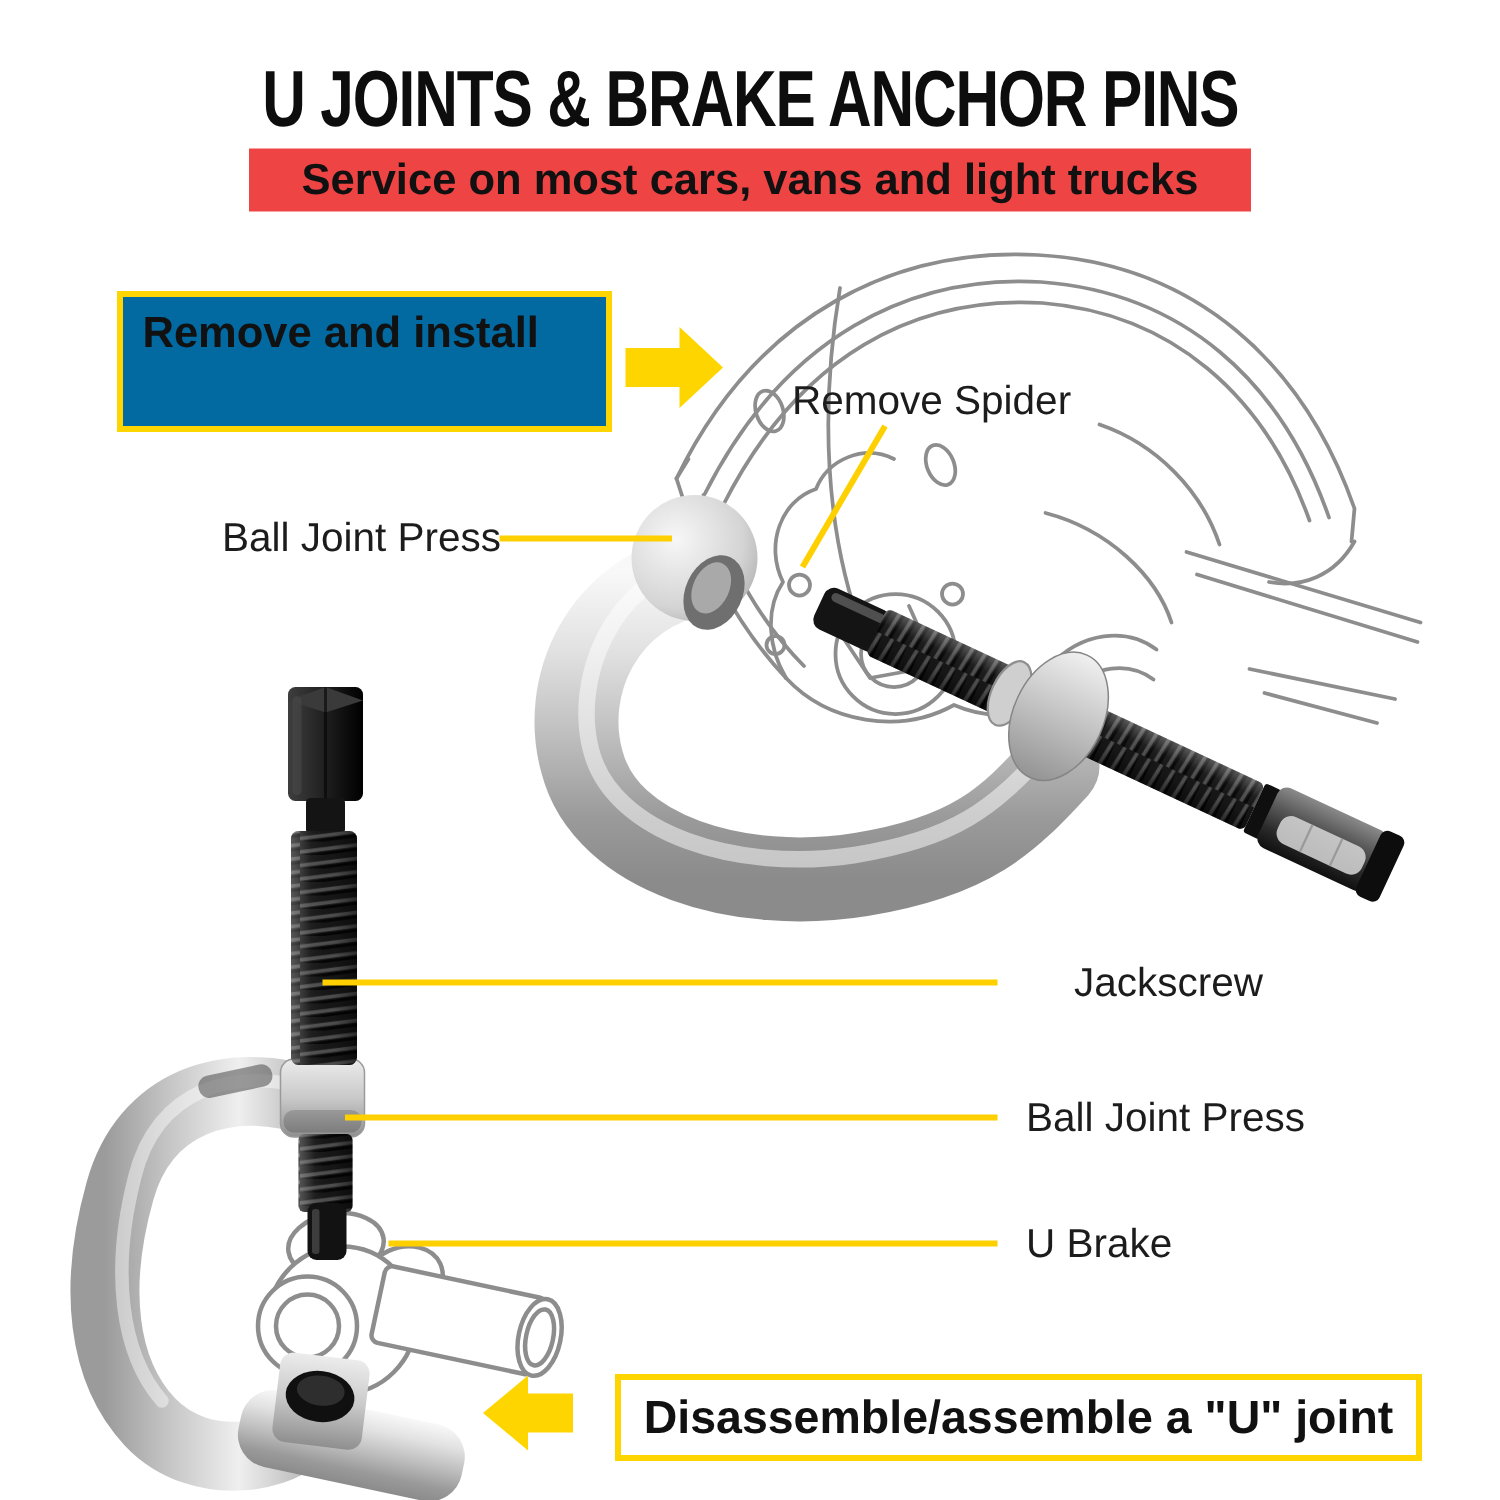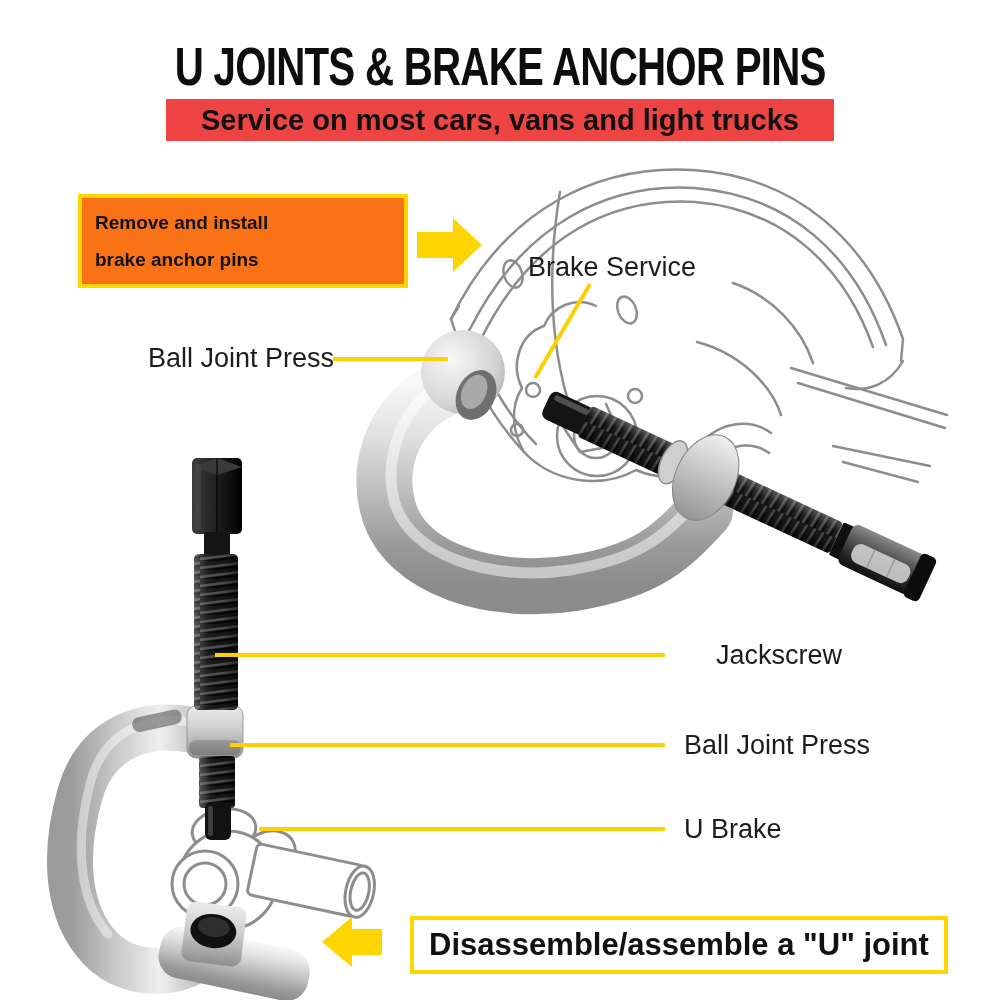--- a/index.html
+++ b/index.html
@@ -11,23 +11,23 @@
 
   .title-wrap{left:0;top:24px;width:1000px;text-align:center;}
   .title-inner{display:inline-block;font-size:53px;font-weight:700;color:#0d0d0d;
        letter-spacing:-1px;transform:scaleX(0.76);transform-origin:center;
        white-space:nowrap;}
 
   .subtitle-bar{left:166px;top:87px;width:668px;height:42px;background:#ef4444;
        display:flex;align-items:center;justify-content:center;
        font-size:29px;font-weight:700;color:#111;white-space:nowrap;}
 
-  .callout-top{left:78px;top:182px;width:330px;height:94px;background:#f97316;
+  .callout-top{left:78px;top:182px;width:330px;height:94px;background:#0369a1;
        border:4px solid #FFD500;box-sizing:border-box;padding:6px 4px 0 13px;
-       font-size:19px;font-weight:700;line-height:37px;color:#111;}
+       font-size:29px;font-weight:700;line-height:37px;color:#111;}
 
   .callout-bottom{left:410px;top:904px;width:538px;height:58px;background:#fff;
        border:4px solid #FFD500;box-sizing:border-box;display:flex;
        align-items:center;justify-content:center;font-size:31px;font-weight:700;
        color:#111;white-space:nowrap;}
 
   .label{font-size:27px;color:#1c1c1c;white-space:nowrap;line-height:27px;}
   .lbl-brake-spider{left:528px;top:242px;}
   .lbl-bjp-top{left:148px;top:333px;}
   .lbl-jackscrew{left:684px;top:630px;margin-left:32px;}
@@ -234,24 +234,23 @@
   <div class="txt title-wrap">
     <span class="title-inner">U JOINTS &amp; BRAKE ANCHOR PINS</span>
   </div>
 
   <div class="txt subtitle-bar">
     <span>Service on most cars, vans and light trucks</span>
   </div>
 
   <div class="txt callout-top">
     <div>Remove and install</div>
-    <div>brake anchor pins</div>
-  </div>
-
-  <div class="txt label lbl-brake-spider">Brake Service</div>
+  </div>
+
+  <div class="txt label lbl-brake-spider">Remove Spider</div>
 
   <div class="txt label lbl-bjp-top">Ball Joint Press</div>
 
   <div class="txt label lbl-jackscrew">Jackscrew</div>
 
   <div class="txt label lbl-bjp-bottom">Ball Joint Press</div>
 
   <div class="txt label lbl-ujoint">U Brake</div>
 
   <div class="txt callout-bottom">

